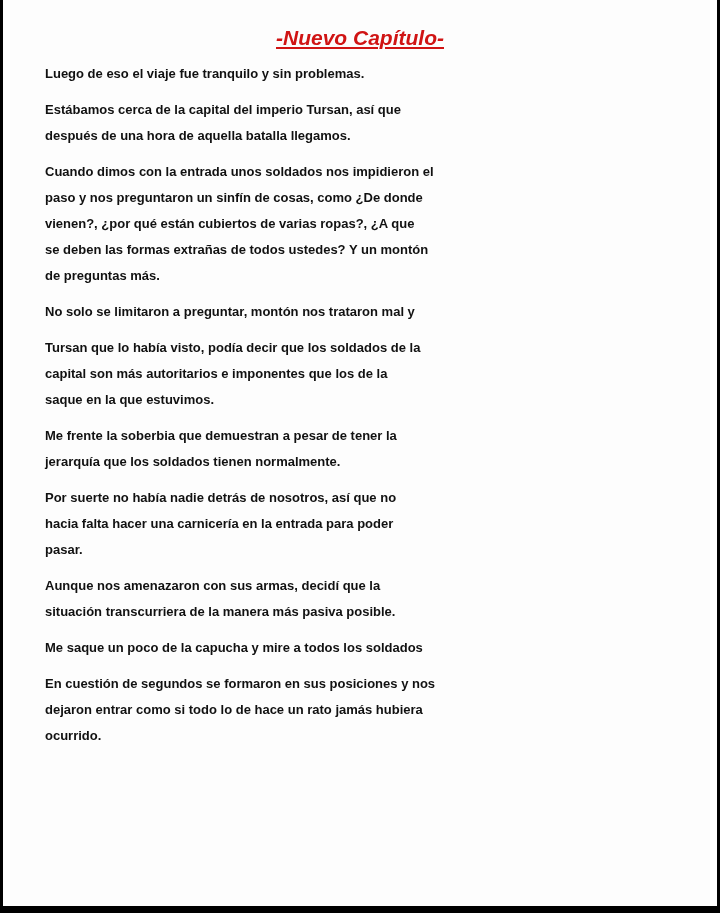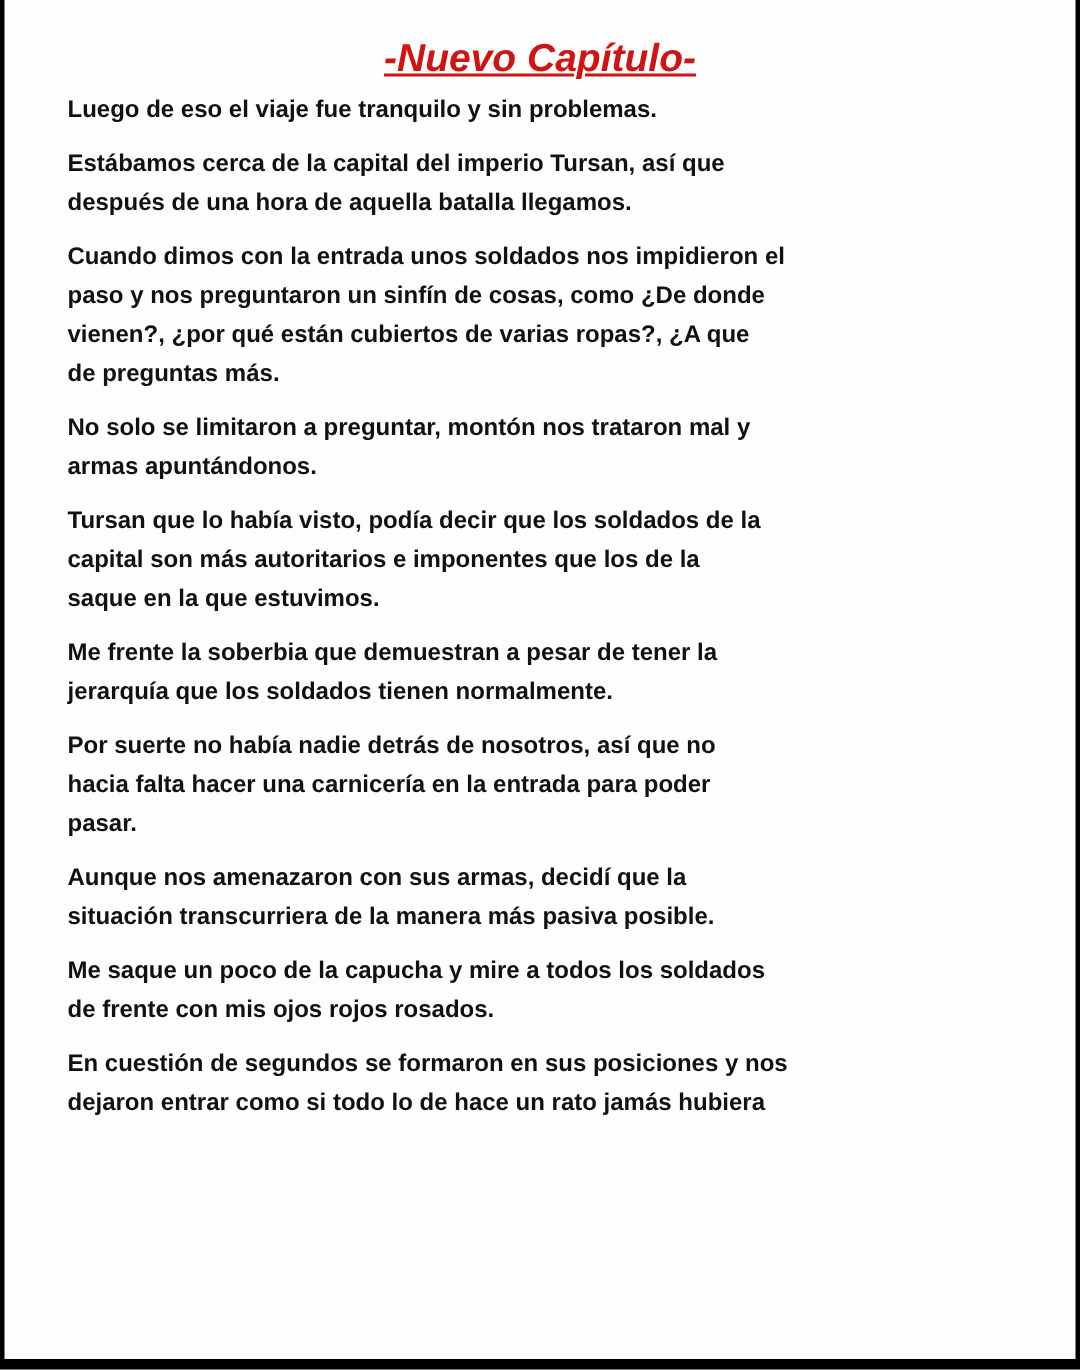--- a/index.html
+++ b/index.html
@@ -4,27 +4,27 @@
 <style>
   html, body { margin:0; padding:0; }
   body { width:720px; height:913px; background:#000; position:relative; overflow:hidden; }
   .page {
     position:absolute; left:3px; top:0; width:714px; height:906px;
     background:#fdfdfd;
   }
   .title {
     position:absolute; left:0; width:714px; top:26px; text-align:center;
     font-family:"Liberation Sans", sans-serif; font-weight:bold; font-style:italic;
-    font-size:26px; line-height:24px; color:#d01414; text-decoration:underline;
+    font-size:21px; line-height:24px; color:#d01414; text-decoration:underline;
     text-decoration-thickness:2px; text-underline-offset:2px;
   }
   .body-text {
     position:absolute; left:42px; top:61px; width:640px;
     font-family:"Liberation Sans", sans-serif; font-weight:bold;
-    font-size:16px; line-height:26px; color:#111;
+    font-size:13px; line-height:26px; color:#111;
   }
   .para { margin:0 0 10px 0; white-space:nowrap; }
   .line { display:block; }
 </style>
 </head>
 <body>
 
 <div class="page">
   <div class="title">-Nuevo Capítulo-</div>
   <div class="body-text">
@@ -32,25 +32,25 @@
       <span class="line">Luego de eso el viaje fue tranquilo y sin problemas.</span>
     </p>
     <p class="para">
       <span class="line">Estábamos cerca de la capital del imperio Tursan, así que</span>
       <span class="line">después de una hora de aquella batalla llegamos.</span>
     </p>
     <p class="para">
       <span class="line">Cuando dimos con la entrada unos soldados nos impidieron el</span>
       <span class="line">paso y nos preguntaron un sinfín de cosas, como ¿De donde</span>
       <span class="line">vienen?, ¿por qué están cubiertos de varias ropas?, ¿A que</span>
+      <span class="line">se deben las formas extrañas de todos ustedes? Y un montón</span>
       <span class="line">de preguntas más.</span>
     </p>
     <p class="para">
       <span class="line">No solo se limitaron a preguntar, montón nos trataron mal y</span>
-      <span class="line">armas apuntándonos.</span>
     </p>
     <p class="para">
       <span class="line">Tursan que lo había visto, podía decir que los soldados de la</span>
       <span class="line">capital son más autoritarios e imponentes que los de la</span>
       <span class="line">saque en la que estuvimos.</span>
     </p>
     <p class="para">
       <span class="line">Me frente la soberbia que demuestran a pesar de tener la</span>
       <span class="line">jerarquía que los soldados tienen normalmente.</span>
     </p>
@@ -58,20 +58,20 @@
       <span class="line">Por suerte no había nadie detrás de nosotros, así que no</span>
       <span class="line">hacia falta hacer una carnicería en la entrada para poder</span>
       <span class="line">pasar.</span>
     </p>
     <p class="para">
       <span class="line">Aunque nos amenazaron con sus armas, decidí que la</span>
       <span class="line">situación transcurriera de la manera más pasiva posible.</span>
     </p>
     <p class="para">
       <span class="line">Me saque un poco de la capucha y mire a todos los soldados</span>
-      <span class="line">de frente con mis ojos rojos rosados.</span>
     </p>
     <p class="para">
       <span class="line">En cuestión de segundos se formaron en sus posiciones y nos</span>
       <span class="line">dejaron entrar como si todo lo de hace un rato jamás hubiera</span>
+      <span class="line">ocurrido.</span>
     </p>
   </div>
 </div>
 
 </body></html>

